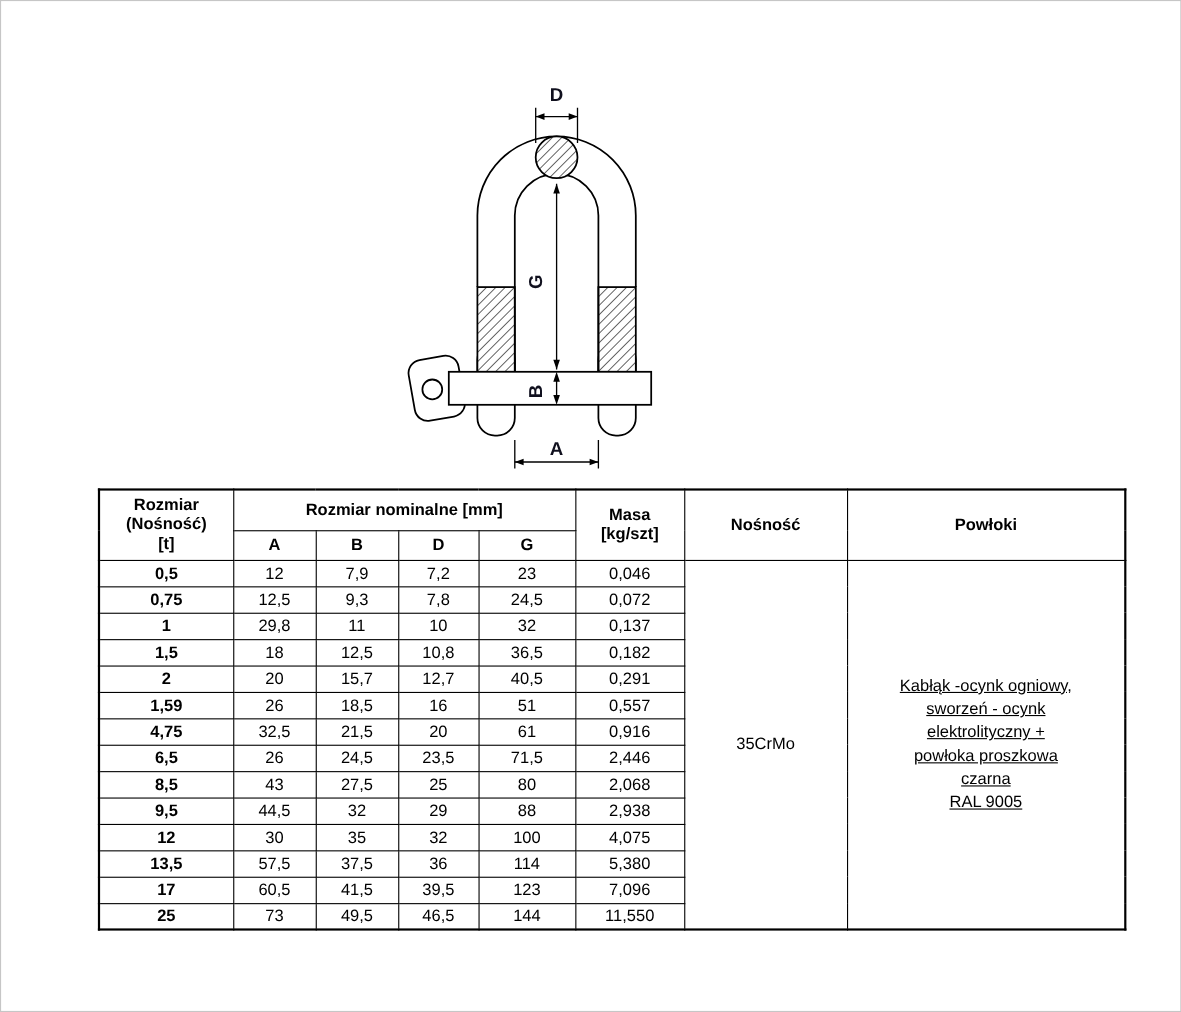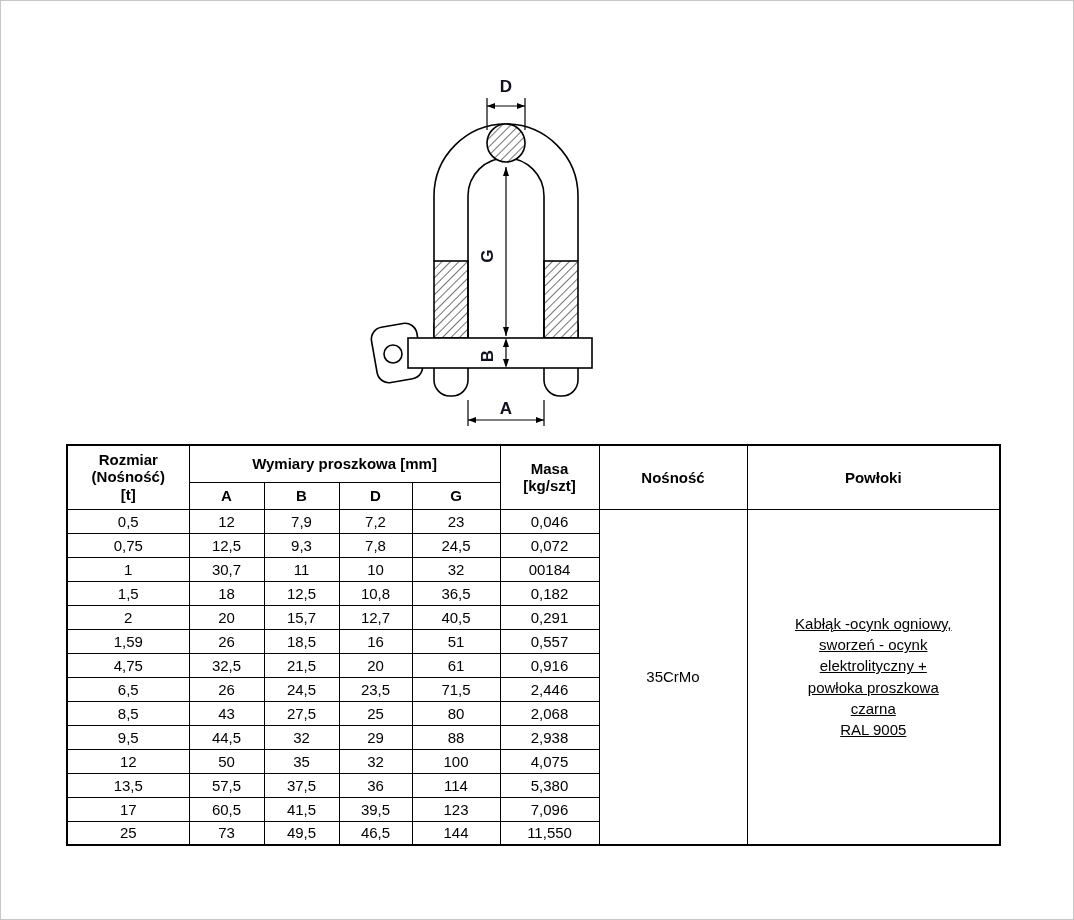--- a/index.html
+++ b/index.html
@@ -20,42 +20,42 @@
   }
   .diagram-wrap {
     position: absolute;
     left: 345px;
     top: 25px;
     width: 320px;
     height: 410px;
   }
   .spec-table {
     position: absolute;
-    left: 65px;
+    left: 88px;
     top: 443px;
     width: 933px;
     border-collapse: collapse;
     table-layout: fixed;
     border: 2px solid #000;
   }
   .spec-table th, .spec-table td {
     border: 1px solid #000;
     text-align: center;
     vertical-align: middle;
     font-size: 15px;
     padding: 1px 3px;
     box-sizing: border-box;
     overflow: hidden;
   }
   .spec-table th { font-weight: bold; }
   .hdr-row1 th { height: 37px; }
   .hdr-row2 th { height: 27px; }
   .spec-table tbody td { height: 24px; }
   .pre { white-space: pre-line; line-height: 1.18; }
-  .size-col { font-weight: normal; }
+  .size-col { font-weight: bold; }
   .material-cell { font-size: 16px; margin-top: 35px; }
   .coatings-cell {
     vertical-align: top;
     white-space: pre-line;
     font-size: 16px;
     line-height: 1.42;
     padding-top: 4px;
     text-decoration: underline;
   }
 </style>
@@ -133,21 +133,21 @@
       <col style="width:88px">
       <col style="width:99px">
       <col style="width:148px">
       <col style="width:253px">
     </colgroup>
     <thead>
       <tr class="hdr-row1">
         <th rowspan="2" class="pre">Rozmiar
 (Nośność)
 [t]</th>
-        <th colspan="4">Wymiary proszkowa [mm]</th>
+        <th colspan="4">Rozmiar nominalne [mm]</th>
         <th rowspan="2" class="pre">Masa
 [kg/szt]</th>
         <th rowspan="2">Nośność</th>
         <th rowspan="2">Powłoki</th>
       </tr>
       <tr class="hdr-row2">
         <th>A</th>
         <th>B</th>
         <th>D</th>
         <th>G</th>
@@ -172,25 +172,25 @@
         <tr>
           <td class="size-col">0,75</td>
           <td>12,5</td>
           <td>9,3</td>
           <td>7,8</td>
           <td>24,5</td>
           <td>0,072</td>
         </tr>
         <tr>
           <td class="size-col">1</td>
-          <td>30,7</td>
+          <td>29,8</td>
           <td>11</td>
           <td>10</td>
           <td>32</td>
-          <td>00184</td>
+          <td>0,137</td>
         </tr>
         <tr>
           <td class="size-col">1,5</td>
           <td>18</td>
           <td>12,5</td>
           <td>10,8</td>
           <td>36,5</td>
           <td>0,182</td>
         </tr>
         <tr>
@@ -236,21 +236,21 @@
         <tr>
           <td class="size-col">9,5</td>
           <td>44,5</td>
           <td>32</td>
           <td>29</td>
           <td>88</td>
           <td>2,938</td>
         </tr>
         <tr>
           <td class="size-col">12</td>
-          <td>50</td>
+          <td>30</td>
           <td>35</td>
           <td>32</td>
           <td>100</td>
           <td>4,075</td>
         </tr>
         <tr>
           <td class="size-col">13,5</td>
           <td>57,5</td>
           <td>37,5</td>
           <td>36</td>

